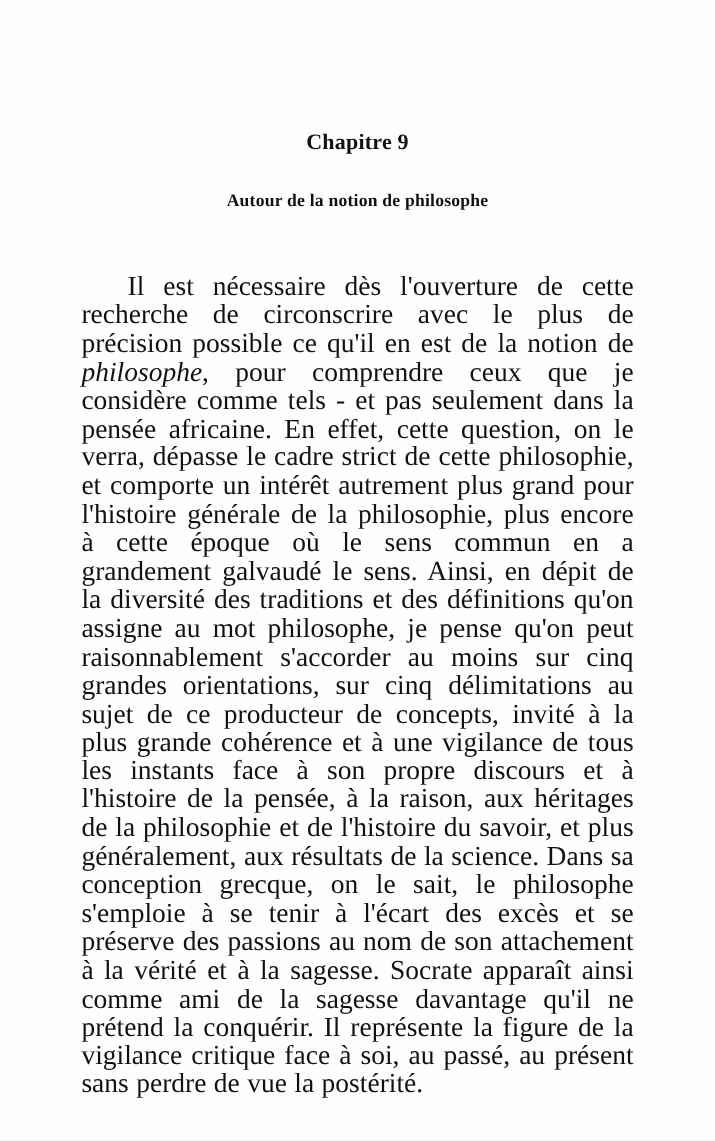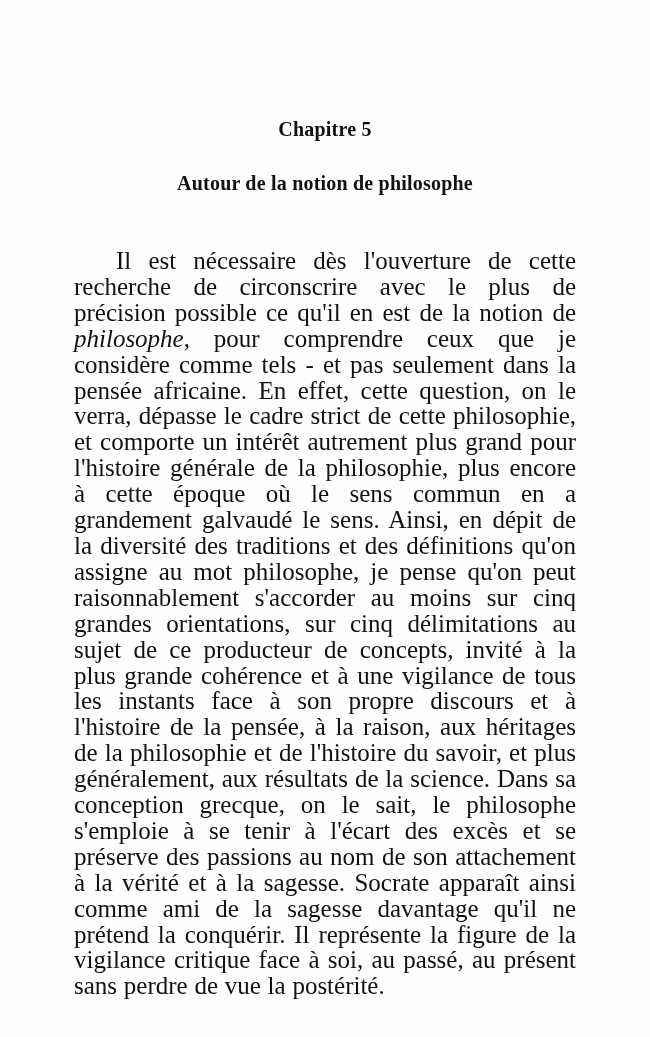--- a/index.html
+++ b/index.html
@@ -22,21 +22,21 @@
       margin: 118px 0 0 0;
       text-align: center;
       font-size: 20px;
       line-height: 22px;
       font-weight: bold;
       letter-spacing: 0.2px;
     }
     .section-title {
       margin: 32px 0 0 0;
       text-align: center;
-      font-size: 20px;
+      font-size: 16px;
       line-height: 22px;
       font-weight: bold;
       letter-spacing: 0.2px;
     }
     .body-paragraph {
       margin: 54px auto 0 auto;
       width: 502px;
       font-size: 25px;
       line-height: 25.9px;
       text-align: justify;
@@ -44,18 +44,18 @@
       word-spacing: 0.5px;
     }
     .italic {
       font-style: italic;
     }
   </style>
 </head>
 <body>
 
 <div class="page">
-  <h1 class="chapter-heading">Chapitre 5</h1>
+  <h1 class="chapter-heading">Chapitre 9</h1>
 
   <h2 class="section-title">Autour de la notion de philosophe</h2>
 
   <p class="body-paragraph"><span>Il est nécessaire dès l'ouverture de cette recherche de circonscrire avec le plus de précision possible ce qu'il en est de la notion de </span><span class="italic">philosophe</span><span>, pour comprendre ceux que je considère comme tels - et pas seulement dans la  pensée africaine. En effet, cette question, on le verra, dépasse le cadre strict de cette philosophie, et comporte un intérêt autrement plus grand pour l'histoire générale de la philosophie, plus encore à cette époque où le sens commun en a grandement galvaudé le sens. Ainsi, en dépit de la diversité des traditions et des définitions qu'on assigne au mot philosophe, je pense qu'on peut raisonnablement s'accorder au moins sur cinq grandes orientations, sur cinq délimitations au sujet de ce producteur de concepts, invité à la plus grande cohérence et à une vigilance de tous les instants face à son propre discours et à l'histoire de la pensée, à la raison, aux héritages de la philosophie et de l'histoire du savoir, et plus généralement, aux résultats  de la science. Dans sa conception grecque, on le sait, le philosophe s'emploie à se tenir à l'écart des excès et se préserve des passions au nom de son attachement à la vérité et à la sagesse. Socrate apparaît ainsi comme ami de la sagesse davantage qu'il ne prétend la conquérir. Il représente la figure de la vigilance critique face à soi, au passé, au présent sans perdre de vue la postérité.</span></p>
 </div>
 
 </body></html>

